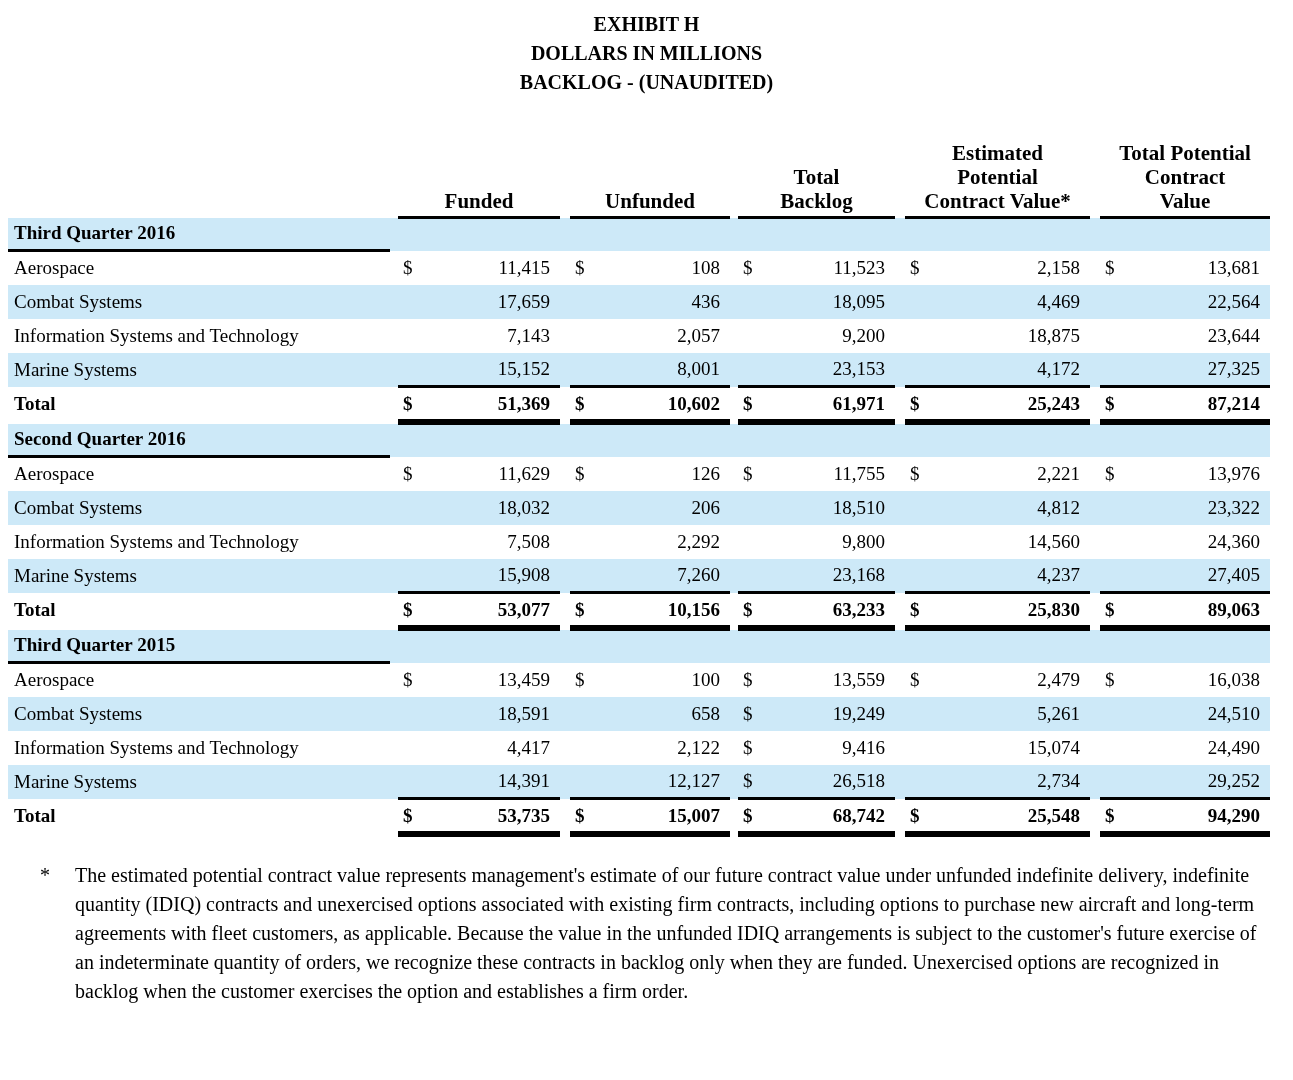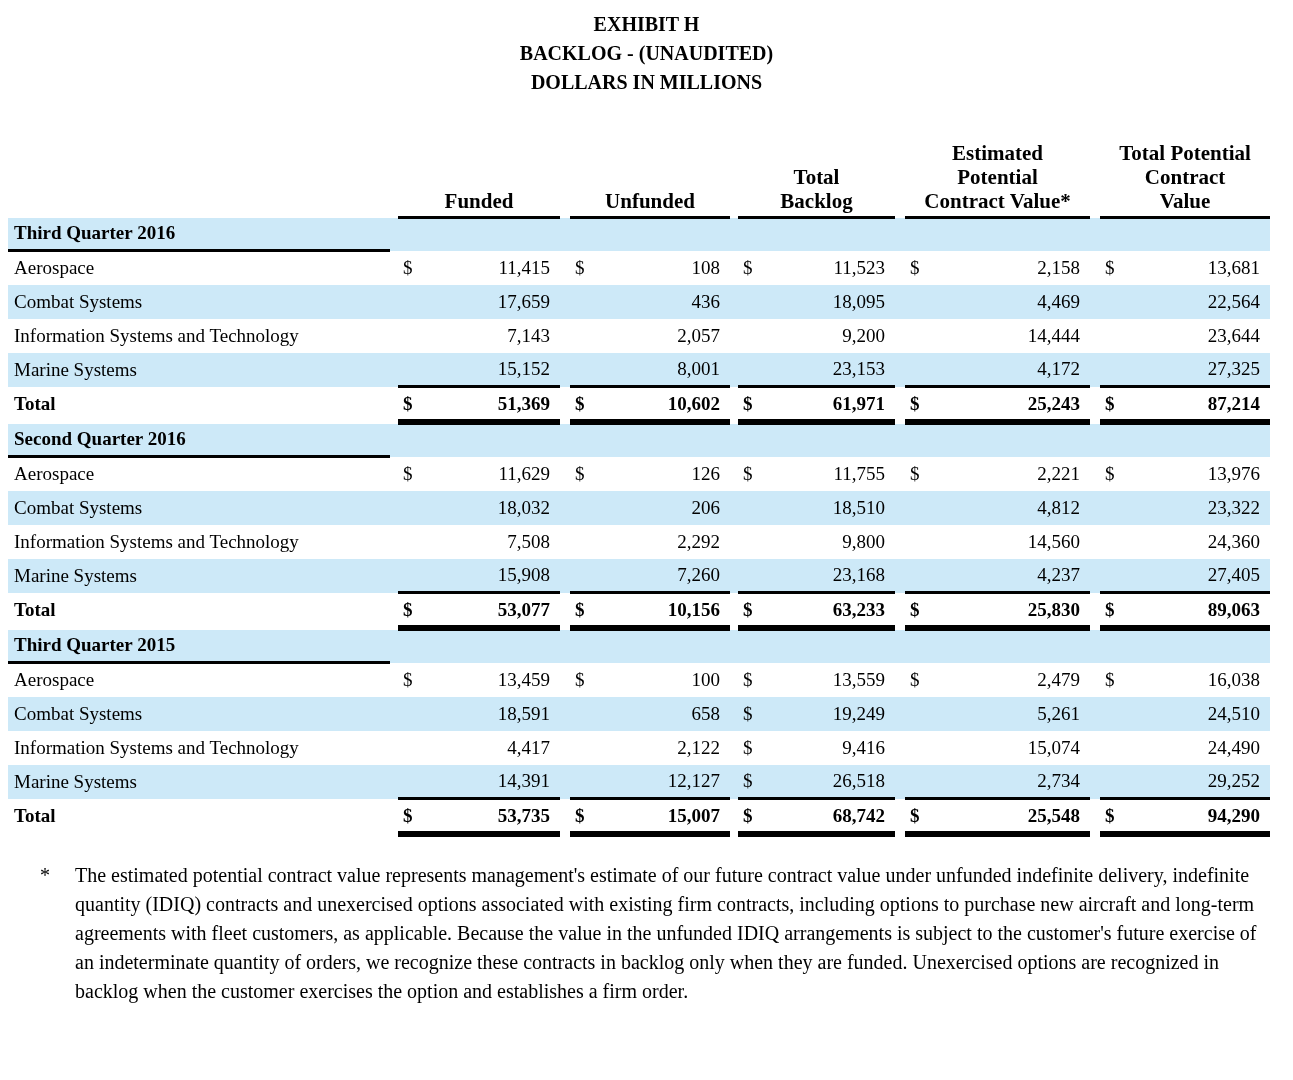--- a/index.html
+++ b/index.html
@@ -45,22 +45,22 @@
   .fn-marker { width: 35px; flex: none; }
   .fn-text { flex: 1; }
 </style>
 </head>
 <body>
 
 <div class="page">
 
   <div class="titles">
     <div class="title-exhibit title-line">EXHIBIT H</div>
+    <div class="title-line">DOLLARS IN MILLIONS</div>
     <div class="title-line">BACKLOG - (UNAUDITED)</div>
-    <div class="title-line">DOLLARS IN MILLIONS</div>
   </div>
 
   <table class="backlog">
     <colgroup>
       <col style="width:382px">
         <col style="width:8px">
       <col style="width:30px">
         <col style="width:132px">
         <col style="width:10px">
       <col style="width:30px">
@@ -156,21 +156,21 @@
           <td class="d"></td>
           <td class="v">7,143</td>
           <td class="gap"></td>
           <td class="d"></td>
           <td class="v">2,057</td>
           <td class="gap"></td>
           <td class="d"></td>
           <td class="v">9,200</td>
           <td class="gap"></td>
           <td class="d"></td>
-          <td class="v">14,444</td>
+          <td class="v">18,875</td>
           <td class="gap"></td>
           <td class="d"></td>
           <td class="v">23,644</td>
         </tr>
         <tr class="data shade">
           <td class="lbl">Marine Systems</td>
           <td class="gap"></td>
           <td class="d"></td>
           <td class="v">15,152</td>
           <td class="gap"></td>

